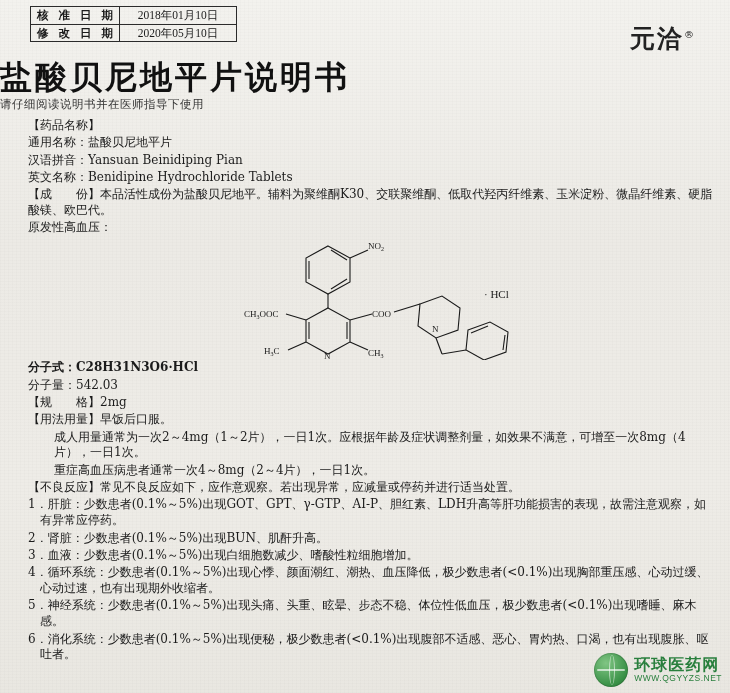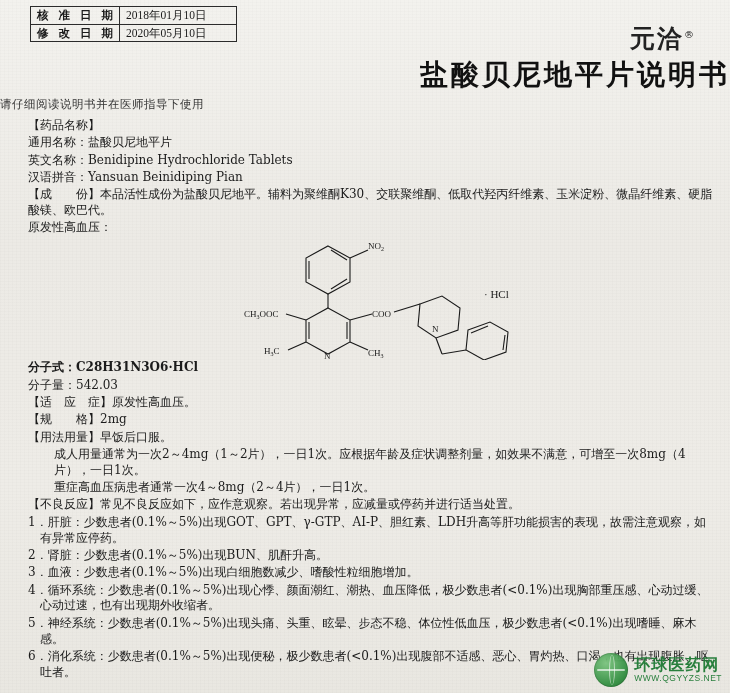--- a/index.html
+++ b/index.html
@@ -29,35 +29,35 @@
     border-collapse:collapse;
     font-size:11.5px;
     line-height:1.1;
   }
   .hdr td{
     border:1px solid #2b2b2b;
     padding:2px 6px;
     white-space:nowrap;
   }
   .hdr td.lbl{width:76px;text-align:justify;text-align-last:justify;font-weight:bold;}
-  .hdr td.val{width:104px;font-family:"Liberation Serif",serif;}
+  .hdr td.val{width:104px;text-align:center;font-family:"Liberation Serif",serif;}
   
   .brand{
     position:absolute;right:34px;top:22px;
     font-size:25px;font-weight:bold;letter-spacing:2px;
     color:#222;
     font-family:"DejaVu Serif",serif;
     margin-left:33px;
   }
   .brand sup{font-size:10px;vertical-align:super;font-weight:normal;}
   
   .title{
     position:absolute;left:0;right:0;top:56px;
-    text-align:right;
-    font-size:28px;font-weight:bold;letter-spacing:3px;
+    text-align:left;
+    font-size:32px;font-weight:bold;letter-spacing:3px;
     color:#111;
   }
   .subtitle{
     position:absolute;left:0;right:0;top:97px;
     font-size:11.5px;color:#333;letter-spacing:.5px;
   }
   
   .body{
     position:absolute;left:28px;top:118px;right:14px;
     font-size:12px;line-height:1.32;
@@ -128,25 +128,25 @@
 
   <div class="body">
 
     <span class="row">【药品名称】</span>
 
     <span class="row">
       <span>通用名称：</span><span>盐酸贝尼地平片</span>
     </span>
 
     <span class="row">
+      <span>汉语拼音：</span><span>Yansuan Beinidiping Pian</span>
+    </span>
+
+    <span class="row">
       <span>英文名称：</span><span>Benidipine Hydrochloride Tablets</span>
-    </span>
-
-    <span class="row">
-      <span>汉语拼音：</span><span>Yansuan Beinidiping Pian</span>
     </span>
 
     <span class="row">
       <span>【成　　份】</span><span>本品活性成份为盐酸贝尼地平。辅料为聚维酮K30、交联聚维酮、低取代羟丙纤维素、玉米淀粉、微晶纤维素、硬脂酸镁、欧巴代。</span>
     </span>
 
 
     <span class="row">原发性高血压：</span>
 
     <div class="struct">
@@ -198,23 +198,20 @@
     </div>
 
     <span class="row formula-line">
       <span>分子式：</span><span>C28H31N3O6·HCl</span>
     </span>
     <span class="row">
       <span>分子量：</span><span>542.03</span>
     </span>
 
     <span class="row">
-      <span>【适　应　症】</span><span>原发性高血压。</span>
-    </span>
-    <span class="row">
       <span>【规　　格】</span><span>2mg</span>
     </span>
     <span class="row">
       <span>【用法用量】</span><span>早饭后口服。</span>
     </span>
     <span class="row indent">成人用量通常为一次2～4mg（1～2片），一日1次。应根据年龄及症状调整剂量，如效果不满意，可增至一次8mg（4片），一日1次。</span>
     <span class="row indent">重症高血压病患者通常一次4～8mg（2～4片），一日1次。</span>
 
     <span class="row">
       <span>【不良反应】</span><span>常见不良反应如下，应作意观察。若出现异常，应减量或停药并进行适当处置。</span>

